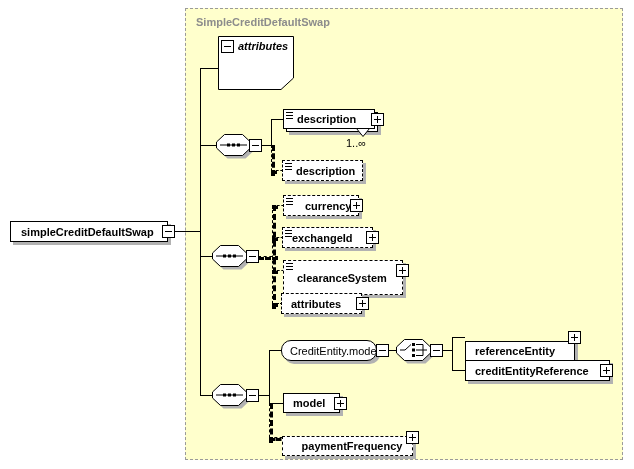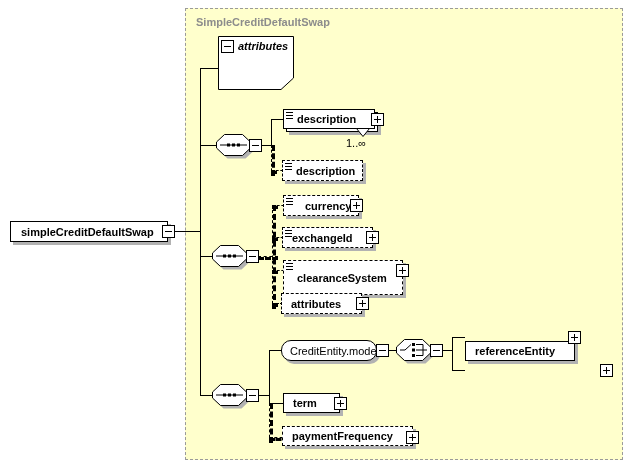--- a/index.html
+++ b/index.html
@@ -182,25 +182,28 @@
     <line x1="27" y1="5.5" x2="27" y2="16.5" stroke="#000000"></line>
     <line x1="27" y1="11" x2="31" y2="11" stroke="#000000"></line>
   </svg>
   <div class="pm" style="left:430px;top:344px;"></div>
 
   <div class="ebox" style="left:465px;top:341px;width:110px;height:20px;">
     <span>referenceEntity</span>
   </div>
   <div class="pm plus" style="left:568px;top:331px;"></div>
 
+  <div class="ebox" style="left:465px;top:360px;width:145px;height:21px;">
+    <span>creditEntityReference</span>
+  </div>
   <div class="pm plus" style="left:600px;top:364px;"></div>
 
   <div class="ebox" style="left:283px;top:393px;width:57px;height:20px;">
-    <span>term</span>
+    <span>model</span>
   </div>
   <div class="pm plus" style="left:334px;top:397px;"></div>
 
-  <div class="ebox dashed" style="left:282px;top:426px;width:131px;height:20px;">
+  <div class="ebox dashed" style="left:282px;top:436px;width:131px;height:20px;justify-content:center;">
     <span>paymentFrequency</span>
   </div>
   <div class="pm plus" style="left:406px;top:431px;"></div>
 
 </div>
 
 </body></html>

